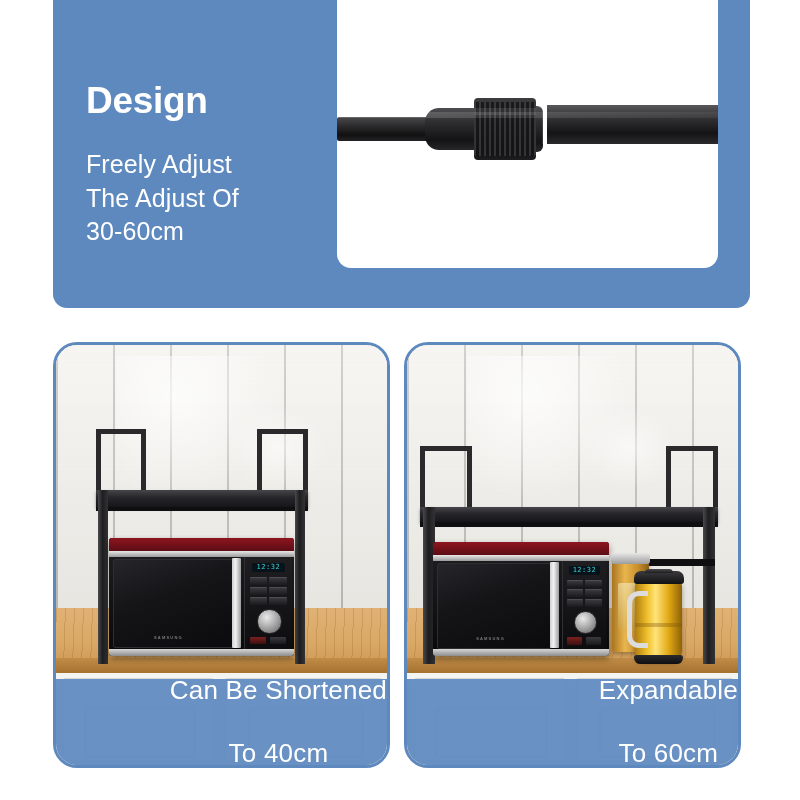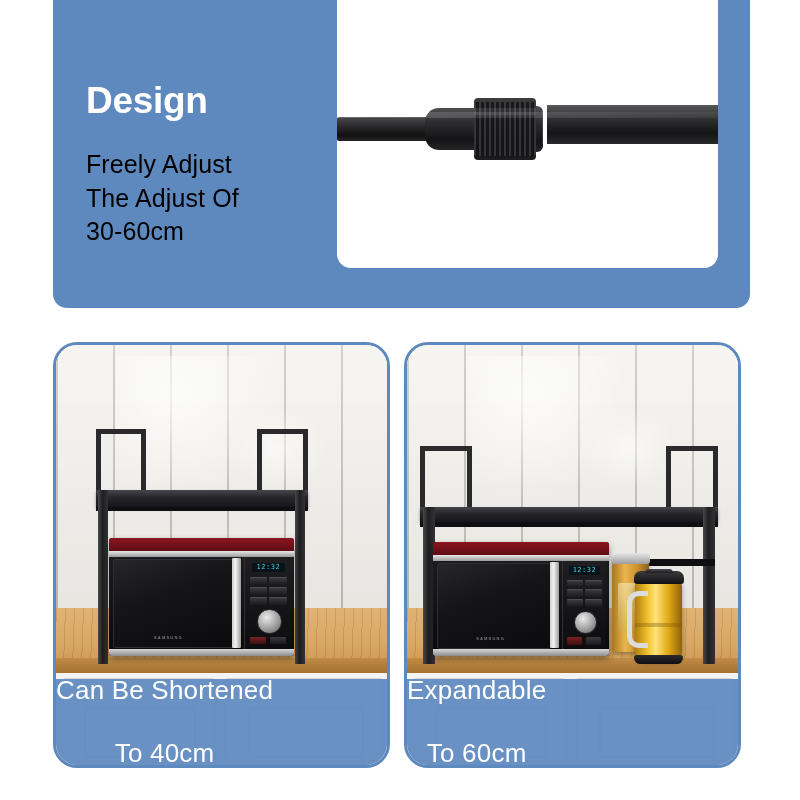--- a/index.html
+++ b/index.html
@@ -5,21 +5,21 @@
   html,body{margin:0;padding:0;background:#ffffff;}
   body{width:800px;height:800px;overflow:hidden;font-family:"Liberation Sans",sans-serif;}
   .page{position:relative;width:800px;height:800px;background:#ffffff;}
 
   
   .hero{position:absolute;left:53px;top:0;width:697px;height:308px;
         background:#5e89bf;border-radius:0 0 14px 14px;}
   .hero-text{position:absolute;left:33px;top:38px;width:270px;}
   .hero-title{color:#ffffff;font-size:37px;font-weight:bold;line-height:1.14;
               letter-spacing:-0.3px;margin:0;}
-  .hero-sub{color:#000000;font-size:25px;font-weight:400;line-height:1.33;
+  .hero-sub{color:#ffffff;font-size:25px;font-weight:400;line-height:1.33;
             margin:26px 0 0 0;letter-spacing:0.1px;}
 
   
   .panel{position:absolute;left:284px;top:-14px;width:381px;height:282px;
          background:#ffffff;border-radius:0 0 14px 14px;overflow:hidden;}
 
   
   .pole-wrap{position:absolute;left:0;top:0;width:381px;height:282px;}
   .pole-left{position:absolute;left:0;top:131px;width:120px;height:24px;
     background:linear-gradient(180deg,#4a4a4c 0%,#2b2b2d 38%,#111112 75%,#242426 100%);
@@ -146,21 +146,21 @@
   .thermos-base{position:absolute;left:-3%;bottom:-5%;width:106%;height:11%;
     background:linear-gradient(180deg,#2b2b2d,#0f0f11);border-radius:3px 3px 7px 7px;}
   .thermos-handle{position:absolute;left:-18%;top:14%;width:34%;height:58%;
     border:5px solid #dcdcdc;border-right:none;border-radius:12px 0 0 12px;
     background:transparent;}
   .thermos-band{position:absolute;left:0;top:54%;width:100%;height:5%;
     background:rgba(120,85,10,.35);}
 
   
   .caption{position:absolute;left:0;bottom:0;width:100%;height:86px;
-    background:rgba(94,137,191,.93);display:flex;align-items:center;justify-content:flex-start;
+    background:rgba(94,137,191,.93);display:flex;align-items:center;justify-content:flex-end;
     text-align:center;}
   .caption span{color:#ffffff;font-size:26px;line-height:1.2;font-weight:400;
     letter-spacing:.2px;display:block;}
 </style>
 </head>
 <body>
 
 <div class="page">
 
   <div class="hero">

